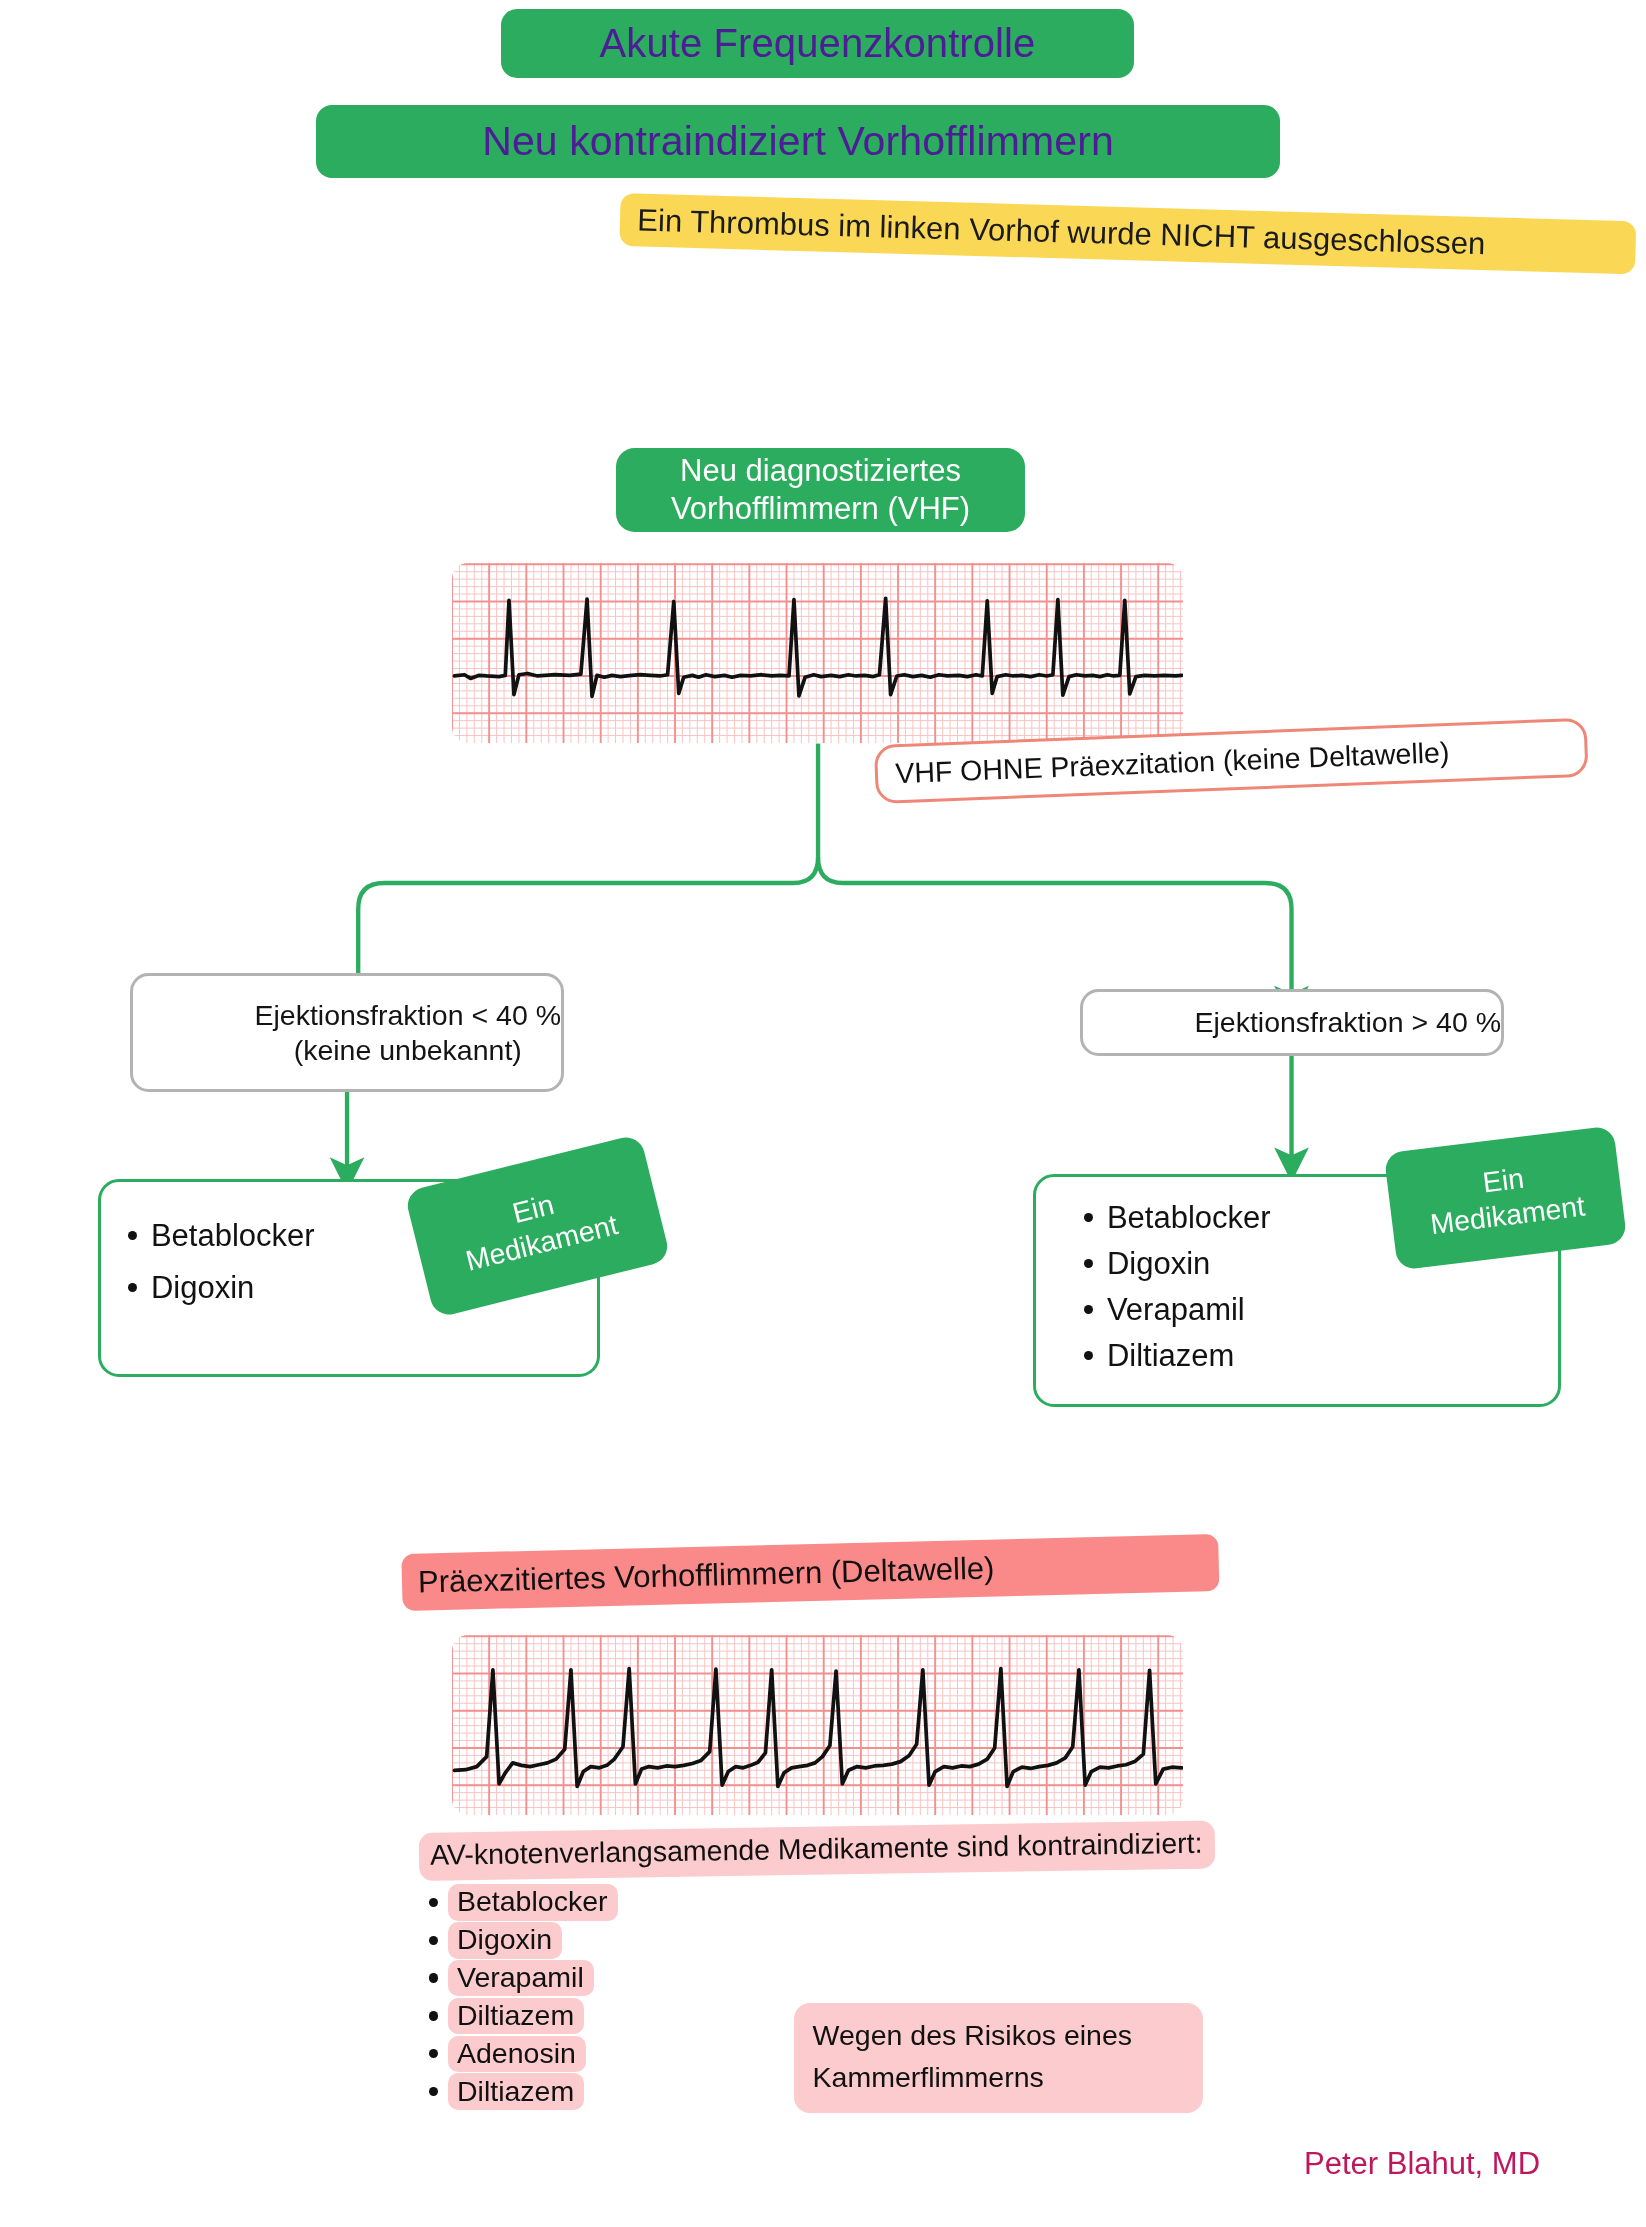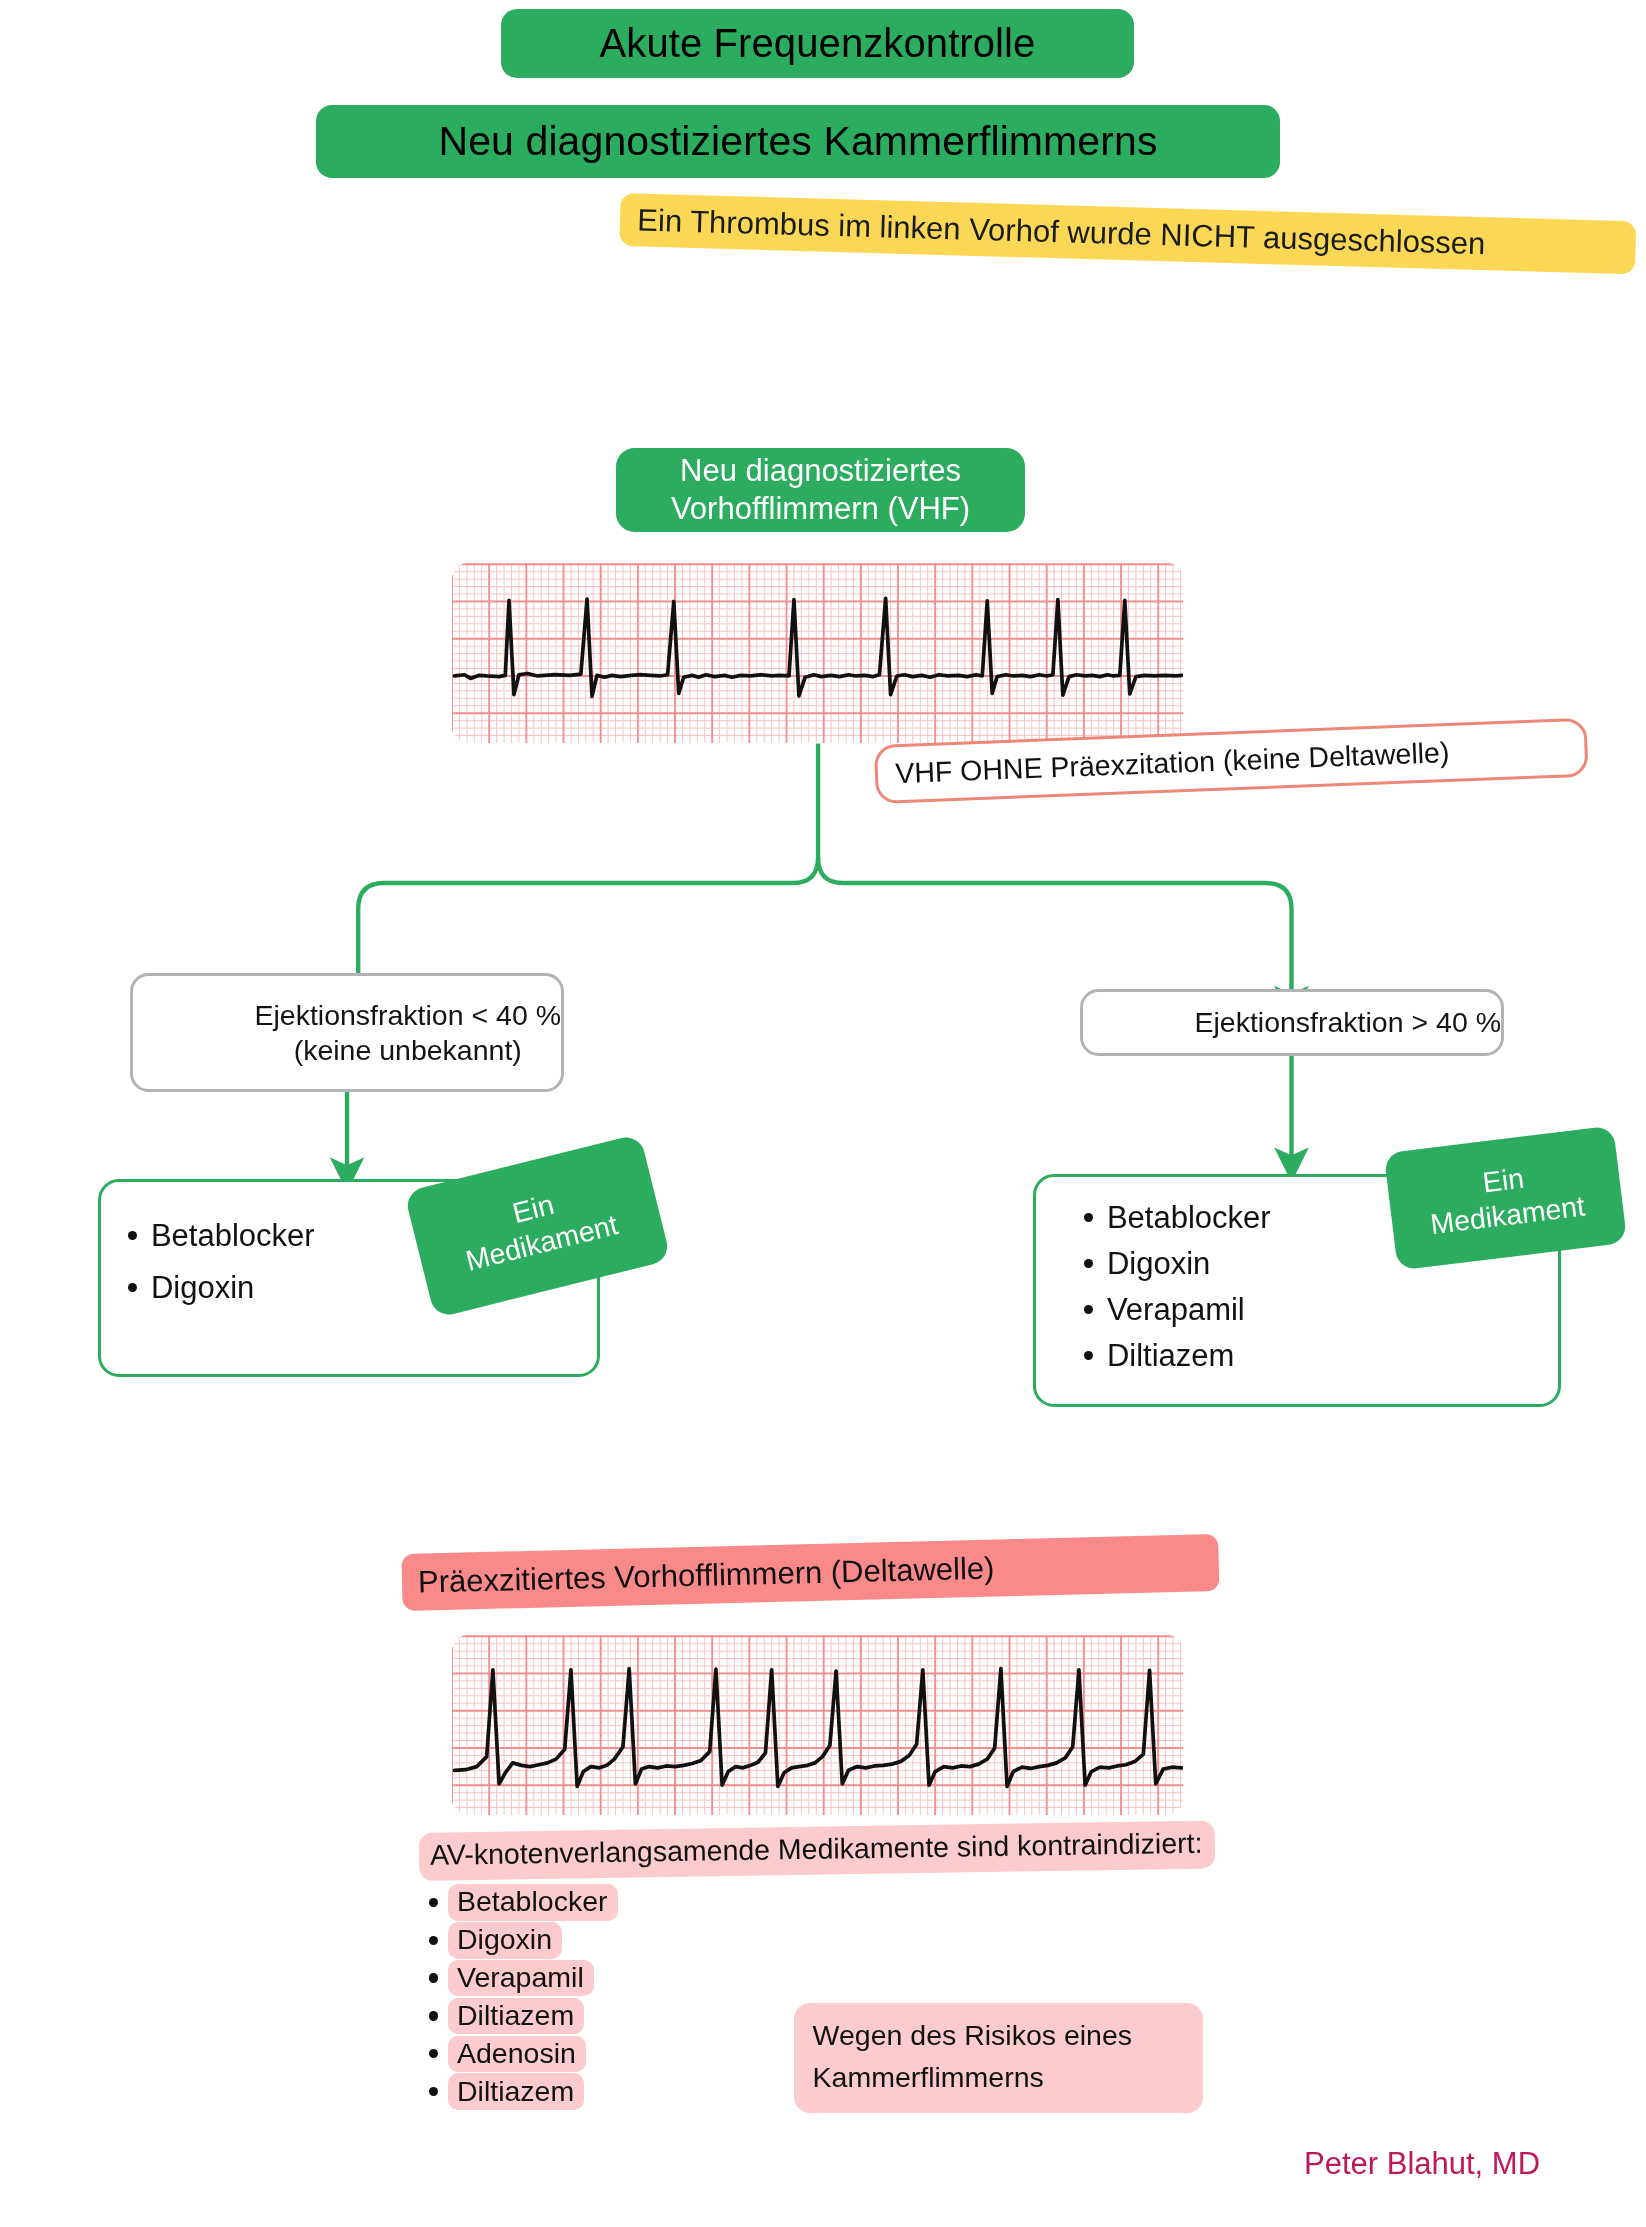--- a/index.html
+++ b/index.html
@@ -17,21 +17,21 @@
     background: #ffffff;
     overflow: hidden;
   }
 
   
   .abs { position: absolute; box-sizing: border-box; }
 
   
   .banner-green {
     background: #2BAC5E;
-    color: #000000;
+    color: #4c1d95;
     border-radius: 16px;
     display: flex;
     align-items: center;
     justify-content: center;
     font-weight: 400;
     letter-spacing: 0.1px;
     white-space: nowrap;
   }
   .banner-yellow {
     background: #FAD856;
@@ -160,21 +160,21 @@
 </head>
 <body>
 
 <div id="page">
 
   <div class="abs banner-green" style="left:501px; top:8.7px; width:633px; height:69px; font-size:40px;">
     <span>Akute Frequenzkontrolle</span>
   </div>
 
   <div class="abs banner-green" style="left:316px; top:105px; width:964px; height:73px; font-size:41px;">
-    <span>Neu diagnostiziertes Kammerflimmerns</span>
+    <span>Neu kontraindiziert Vorhofflimmern</span>
   </div>
 
   <div class="abs banner-yellow" style="left:620px; top:193px; width:1016px; height:53px; font-size:31px; transform:rotate(1.6deg); transform-origin:left center;">
     <span>Ein Thrombus im linken Vorhof wurde NICHT ausgeschlossen</span>
   </div>
 
   <svg class="overlay" viewBox="0 0 2656 3594" preserveAspectRatio="none">
     <defs>
       <marker id="arrowGreen" markerWidth="10" markerHeight="10" refX="5.2" refY="5" orient="auto" markerUnits="strokeWidth">
         <path d="M0.6,1 L8.6,5 L0.6,9 L2.4,5 Z" fill="#2BAC5E"></path>

